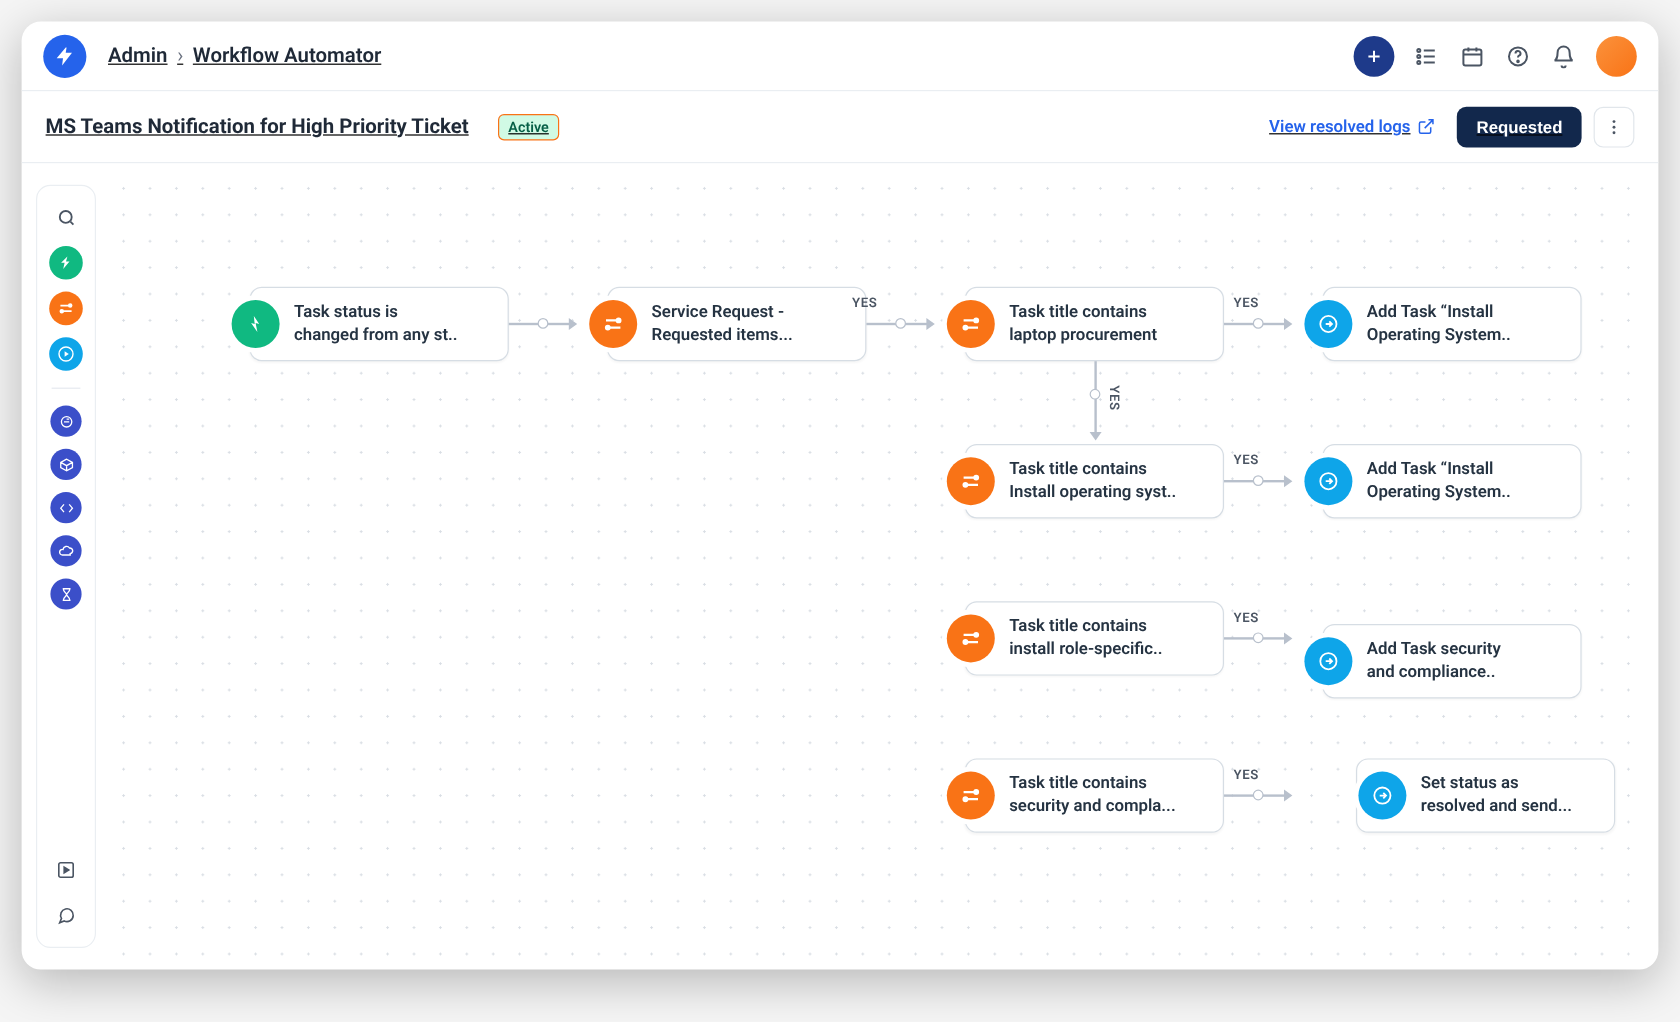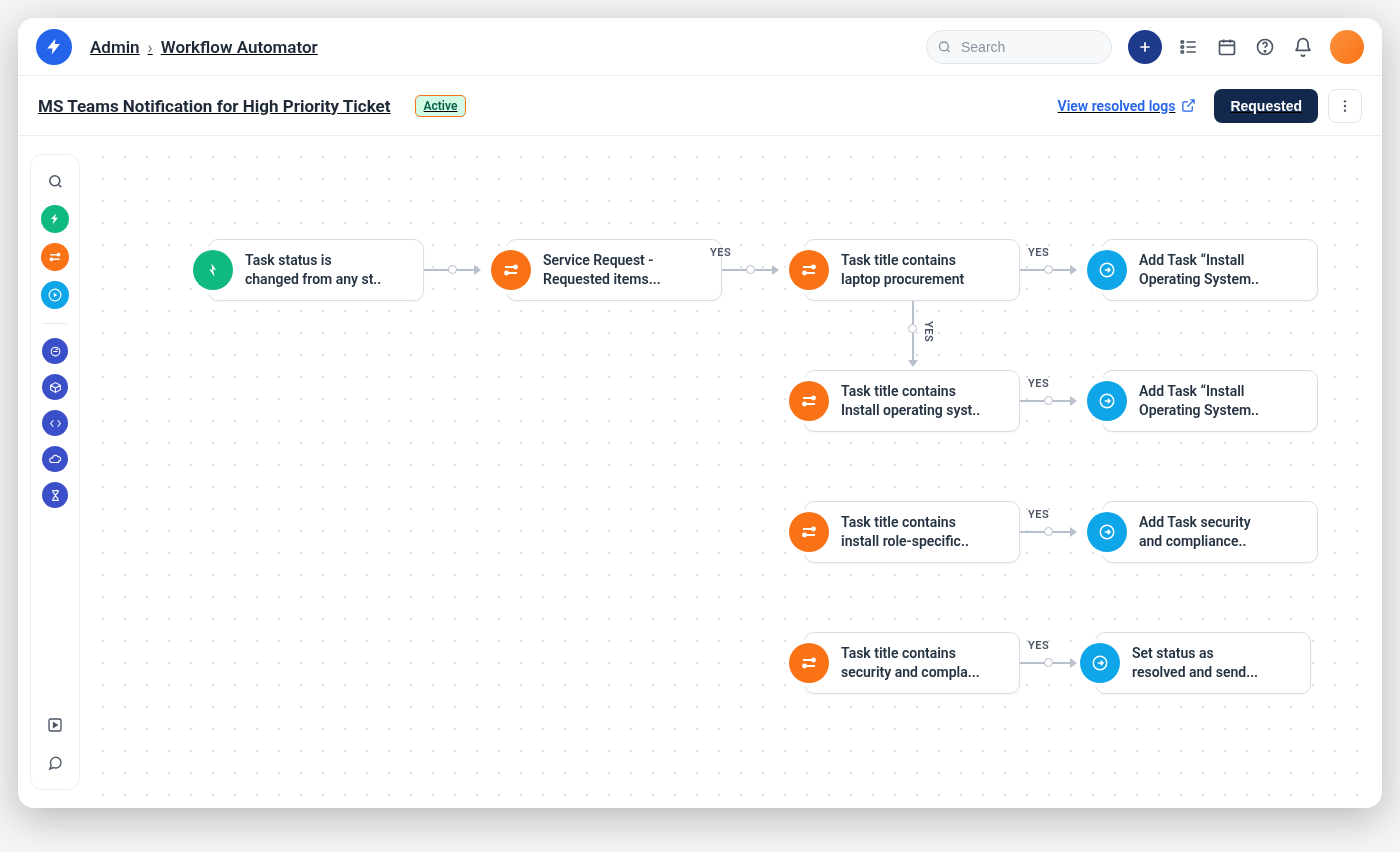--- a/index.html
+++ b/index.html
@@ -73,29 +73,20 @@
       <svg width="18" height="18" viewBox="0 0 24 24" fill="none">
           <path d="M13 2 3 14h7l-1 8 11-14h-7l1-6z" fill="#fff"></path>
         </svg>
     </div>
     <div class="breadcrumb">
       <span>Admin</span>
       <span class="sep">›</span>
       <span>Workflow Automator</span>
     </div>
     <div class="topbar-spacer"></div>
-    <div class="search-wrap">
-      <span class="search-icon-pos">
-        <svg width="15" height="15" viewBox="0 0 24 24" fill="none" stroke="currentColor" stroke-width="2.2">
-            <circle cx="11" cy="11" r="7"></circle>
-            <path d="m20 20-3.5-3.5"></path>
-          </svg>
-      </span>
-      <input class="search-input" placeholder="Search" style="">
-    </div>
     <div class="top-actions">
       <div class="add-btn">
         <svg width="16" height="16" viewBox="0 0 24 24" stroke="#fff" stroke-width="2.5">
             <path d="M12 5v14M5 12h14"></path>
           </svg>
       </div>
       <div class="top-icon">
         <svg width="20" height="20" viewBox="0 0 24 24" fill="none" stroke="currentColor" stroke-width="2">
             <path d="M9 6h11M9 12h11M9 18h11"></path>
             <circle cx="4" cy="6" r="1.5"></circle>
@@ -279,41 +270,41 @@
       <div class="node" style="left:712px; top:355px;">
         <div class="icon-badge orange-bg">
             <svg width="18" height="18" viewBox="0 0 24 24" fill="none" stroke="#fff" stroke-width="2.5">
               <path d="M4 8h12M8 16h12"></path>
               <circle cx="18" cy="8" r="2" fill="#fff"></circle>
               <circle cx="6" cy="16" r="2" fill="#fff"></circle>
             </svg>
           </div>
         <div class="label"><span>Task title contains</span><br><span>install role-specific..</span></div>
       </div>
-      <div class="node" style="left:1010px; top:355px;">
+      <div class="node" style="left:1010px; top:374px;">
         <div class="icon-badge cyan-bg">
             <svg width="18" height="18" viewBox="0 0 24 24" fill="#fff">
               <circle cx="12" cy="12" r="9" fill="none" stroke="#fff" stroke-width="2"></circle>
               <path d="M9 12h7m-3-3 3 3-3 3" stroke="#fff" stroke-width="2" fill="none"></path>
             </svg>
           </div>
         <div class="label"><span>Add Task security</span><br><span>and compliance..</span></div>
       </div>
 
       <div class="node" style="left:712px; top:486px;">
         <div class="icon-badge orange-bg">
             <svg width="18" height="18" viewBox="0 0 24 24" fill="none" stroke="#fff" stroke-width="2.5">
               <path d="M4 8h12M8 16h12"></path>
               <circle cx="18" cy="8" r="2" fill="#fff"></circle>
               <circle cx="6" cy="16" r="2" fill="#fff"></circle>
             </svg>
           </div>
         <div class="label"><span>Task title contains</span><br><span>security and compla...</span></div>
       </div>
-      <div class="node" style="left:1003px; top:486px;">
+      <div class="node" style="left:1038px; top:486px;justify-content:center;">
         <div class="icon-badge cyan-bg">
             <svg width="18" height="18" viewBox="0 0 24 24" fill="#fff">
               <circle cx="12" cy="12" r="9" fill="none" stroke="#fff" stroke-width="2"></circle>
               <path d="M9 12h7m-3-3 3 3-3 3" stroke="#fff" stroke-width="2" fill="none"></path>
             </svg>
           </div>
         <div class="label"><span>Set status as</span><br><span>resolved and send...</span></div>
       </div>
 
       <div class="hline" style="left:332px; top:123px; width:55px;"></div>

